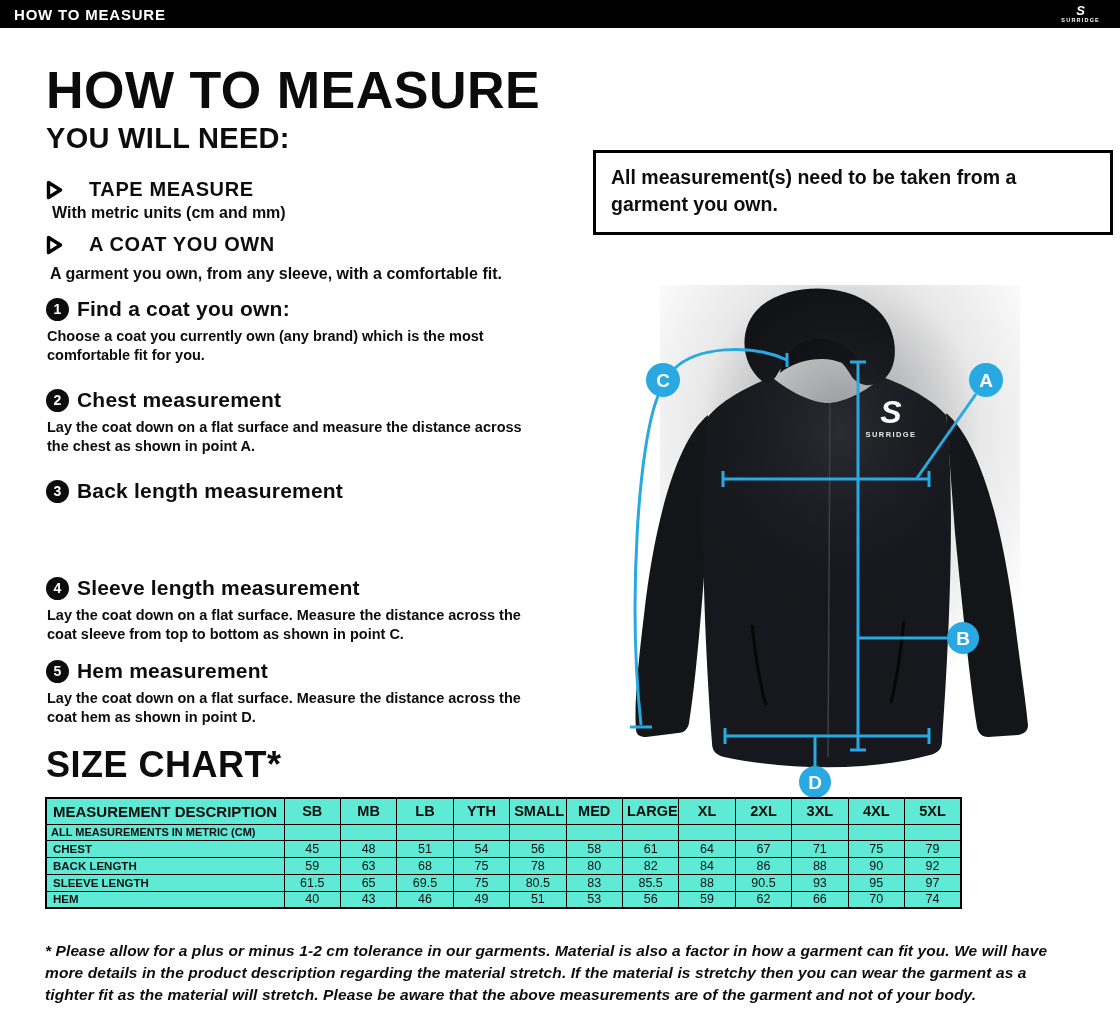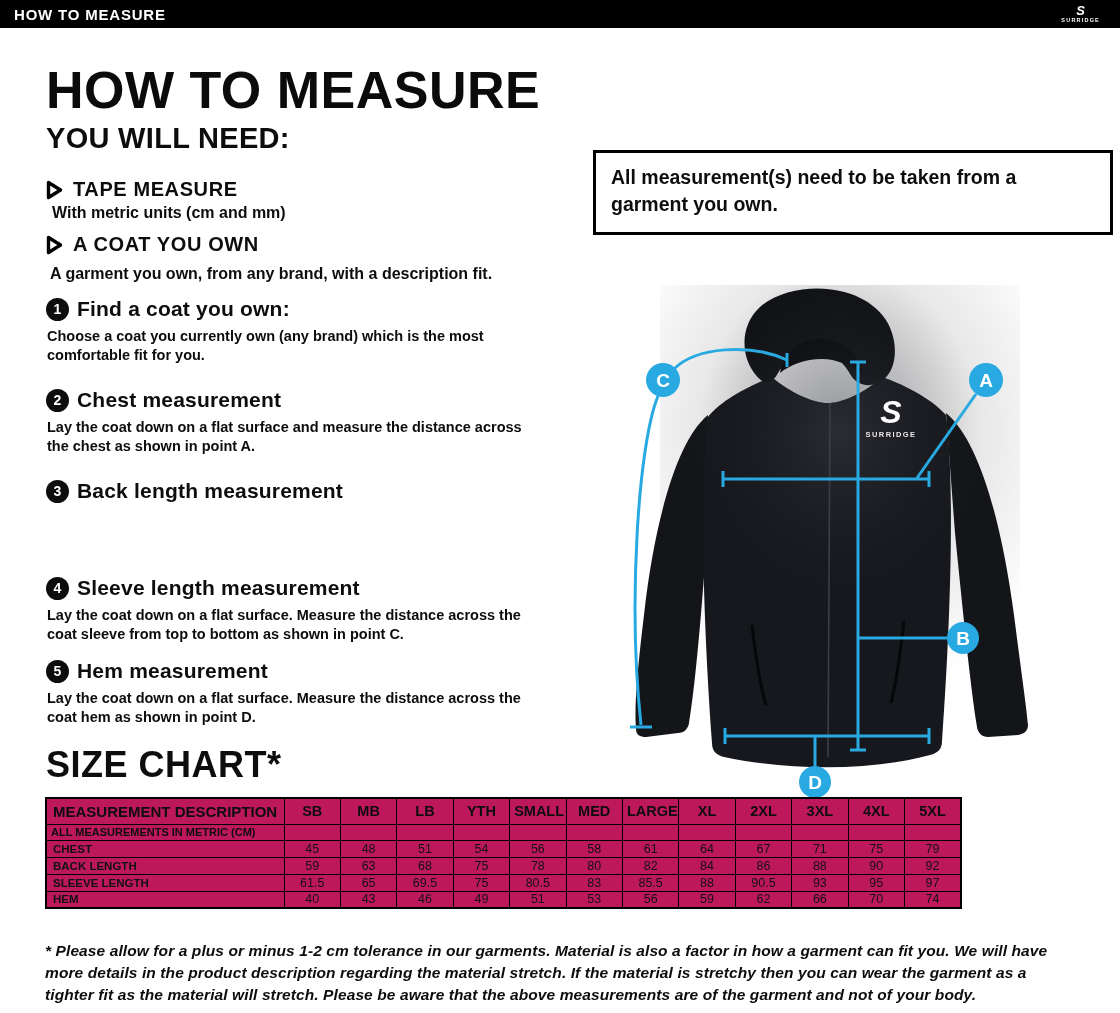--- a/index.html
+++ b/index.html
@@ -14,21 +14,21 @@
   .topbar-title{color:#fff;font-size:15px;font-weight:800;letter-spacing:.8px;}
   .topbar-logo{display:flex;flex-direction:column;align-items:center;line-height:1;margin-right:6px;}
   .topbar-logo .s{color:#fff;font-size:13px;font-weight:800;font-style:italic;}
   .topbar-logo .w{color:#fff;font-size:5.5px;font-weight:700;letter-spacing:1.2px;margin-top:1px;}
 
   
   .h1{left:46px;top:60px;font-size:52px;font-weight:900;letter-spacing:.5px;color:#0b0b0b;}
   .h2{left:46px;top:122px;font-size:29px;font-weight:900;letter-spacing:.3px;}
 
   
-  .req{display:flex;align-items:center;gap:10px;}
+  .req{display:flex;align-items:center;gap:26px;}
   .req-label{font-size:20px;font-weight:900;letter-spacing:.6px;}
   .req-desc{font-size:16px;font-weight:700;white-space:pre-line;}
 
   
   .step-head{display:flex;align-items:center;gap:8px;}
   .badge{width:23px;height:23px;border-radius:50%;background:#0d0d0d;color:#fff;
          display:flex;align-items:center;justify-content:center;font-size:14px;font-weight:800;flex:0 0 23px;}
   .step-title{font-size:21px;font-weight:800;letter-spacing:.2px;}
   .step-desc{margin-top:6px;margin-left:1px;font-size:14.5px;font-weight:700;
              line-height:1.3;white-space:pre-line;width:560px;}
@@ -38,21 +38,21 @@
            padding:11px 15px 13px 15px;}
   .note-text{font-size:19.5px;font-weight:800;line-height:1.4;white-space:pre-line;}
 
   
   .sizechart-head{left:46px;top:744px;display:flex;align-items:baseline;gap:23px;flex-direction:column;}
   .sc-title{font-size:36px;font-weight:900;letter-spacing:.5px;}
   .sc-sub{font-size:15.5px;font-weight:800;}
 
   
   .size-table{left:45px;top:797px;width:917px;border-collapse:collapse;table-layout:fixed;
-              background:#be185d;}
+              background:#5eead4;}
   .size-table th,.size-table td{border:1.5px solid #000;padding:0 4px;box-sizing:border-box;
               overflow:hidden;white-space:nowrap;}
   .size-table{border:2px solid #000;}
   .c-desc{width:238px;}
   .size-table th{height:26px;font-size:14.5px;font-weight:800;text-align:center;}
   .size-table th.c-desc{text-align:left;padding-left:6px;font-size:15px;}
   .metric-row td{height:16px;font-size:11px;font-weight:800;}
   .data-row td{height:17px;font-size:12.5px;font-weight:400;text-align:center;color:#111;}
   .data-row td.lbl{text-align:left;padding-left:6px;font-size:11.5px;font-weight:800;}
 
@@ -84,21 +84,21 @@
   <span class="req-label">TAPE MEASURE</span>
 </div>
 <div class="abs req-desc" style="left:52px;top:204px;">With metric units (cm and mm)</div>
 
 <div class="abs req" style="left:46px;top:233px;">
   <svg class="tri" width="17" height="20" viewBox="0 0 17 20">
       <path d="M2.5,2.5 L14.5,10 L2.5,17.5 Z" fill="#fff" stroke="#000" stroke-width="3.4" stroke-linejoin="round"></path>
     </svg>
   <span class="req-label">A COAT YOU OWN</span>
 </div>
-<div class="abs req-desc" style="left:50px;top:265px;">A garment you own, from any brand, with a description fit.</div>
+<div class="abs req-desc" style="left:50px;top:265px;">A garment you own, from any sleeve, with a comfortable fit.</div>
 
 <div class="abs" style="left:46px;top:297px;">
   <div class="step-head">
       <span class="badge">1</span>
       <span class="step-title">Find a coat you own:</span>
     </div>
   <div class="step-desc">Choose a coat you currently own (any brand) which is the most
 comfortable fit for you.</div>
 </div>
 <div class="abs" style="left:46px;top:388px;">

